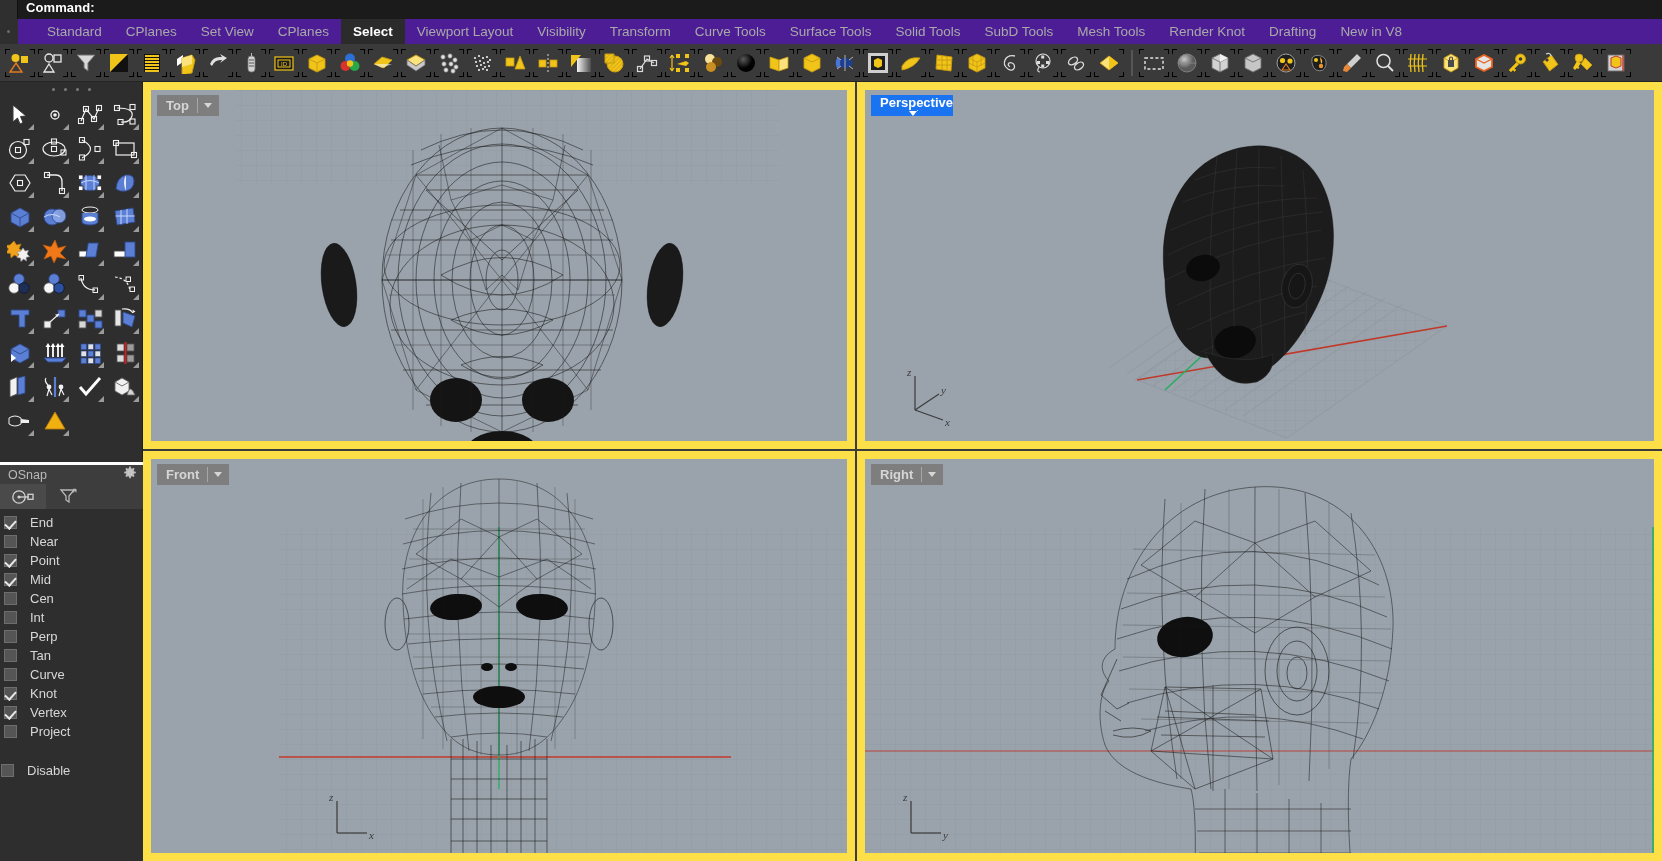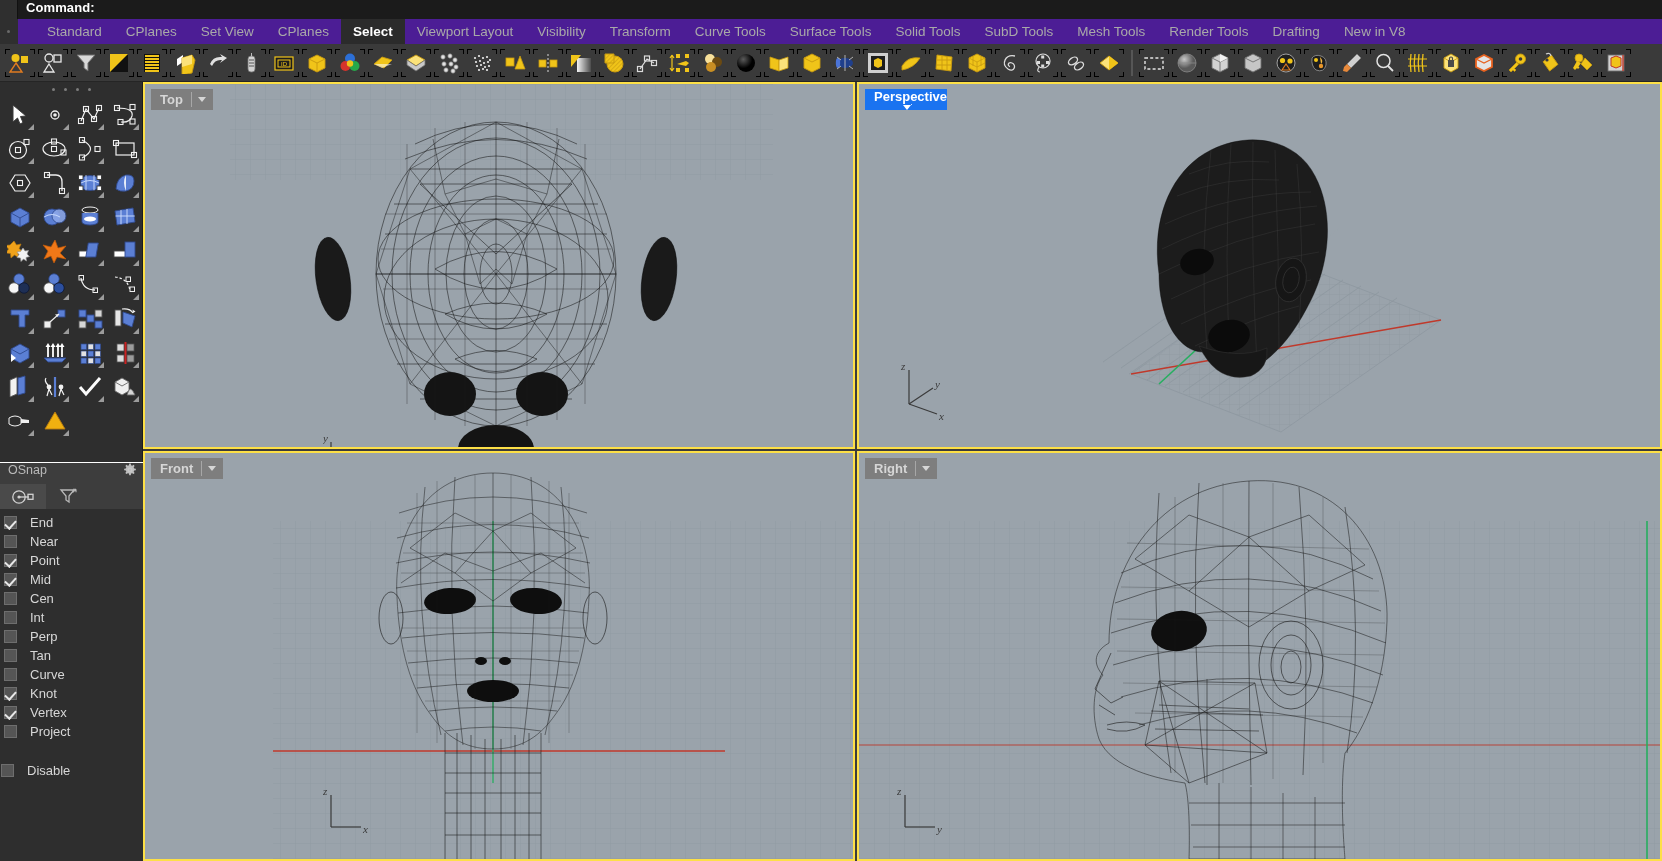--- a/index.html
+++ b/index.html
@@ -83,23 +83,23 @@
     border-width: 0 0 6px 6px; border-color: transparent transparent #9b9b9b transparent;
   }
   .ptool svg { display:block; }
 
   
   #osnap-panel {
     position: absolute; left: 0; top: 462px; width: 143px; height: 399px;
     background: #2e2e2e;
   }
   #osnap-header {
-    height: 22px; background: #3d3d3d; display: flex; align-items: flex-start;
+    height: 22px; background: #3d3d3d; display: flex; align-items: center;
     justify-content: space-between; padding: 0 6px 0 8px;
-    border-top: 1px solid #ffffff;
+    border-top: 3px solid #ffffff;
   }
   #osnap-header .title { color: #b9b9b9; font-size: 12.5px; }
   #osnap-tabs { height: 25px; background: #3d3d3d; display: flex; align-items: stretch; }
   .osnap-tab {
     width: 46px; display: flex; align-items: center; justify-content: center;
   }
   .osnap-tab.sel { background: #4a4a4a; }
   #osnap-list { padding: 4px 0 0 4px; }
   .snap-row {
     display: flex; align-items: center; height: 19px; gap: 13px;
@@ -113,21 +113,21 @@
     width: 5px; height: 9px; border: solid #e8e8e8;
     border-width: 0 2px 2px 0; transform: rotate(42deg);
   }
   .snap-label { color: #d7d7d7; font-size: 13px; }
   #disable-row { margin-top: 20px; }
 
   
   #viewport-area { position: absolute; left: 143px; top: 82px; width: 1519px; height: 779px; background: #3c3c3c; }
   .viewport {
     position: absolute; background: #9aa3ab; overflow: hidden;
-    border: 2px solid #fde047;
+    border: 8px solid #fde047;
   }
   #vp-top    { left: 0;    top: 0;    width: 712px; height: 367px; }
   #vp-persp  { left: 714px; top: 0;   width: 805px; height: 367px; }
   #vp-front  { left: 0;    top: 369px; width: 712px; height: 410px; padding-left: 8px; }
   #vp-right  { left: 714px; top: 369px; width: 805px; height: 410px; }
 
   .vp-label {
     position: absolute; left: 6px; top: 5px; height: 21px; z-index: 6;
     display: flex; align-items: center; background: #7e7e7e;
     padding-left: 9px; font-size: 13px; color: #d6d6d6; font-weight: 600;
@@ -168,21 +168,21 @@
         <div class="tab">CPlanes</div>
         <div class="tab active">Select</div>
         <div class="tab">Viewport Layout</div>
         <div class="tab">Visibility</div>
         <div class="tab">Transform</div>
         <div class="tab">Curve Tools</div>
         <div class="tab">Surface Tools</div>
         <div class="tab">Solid Tools</div>
         <div class="tab">SubD Tools</div>
         <div class="tab">Mesh Tools</div>
-        <div class="tab">Render Tools</div>
+        <div class="tab">Render Knot</div>
         <div class="tab">Drafting</div>
         <div class="tab">New in V8</div>
       </div>
   </div>
 
   <div id="top-toolbar">
       <div class="tbtn">
         <span class="corner c-tl"></span>
         <span class="corner c-tr"></span>
         <span class="corner c-bl"></span>

